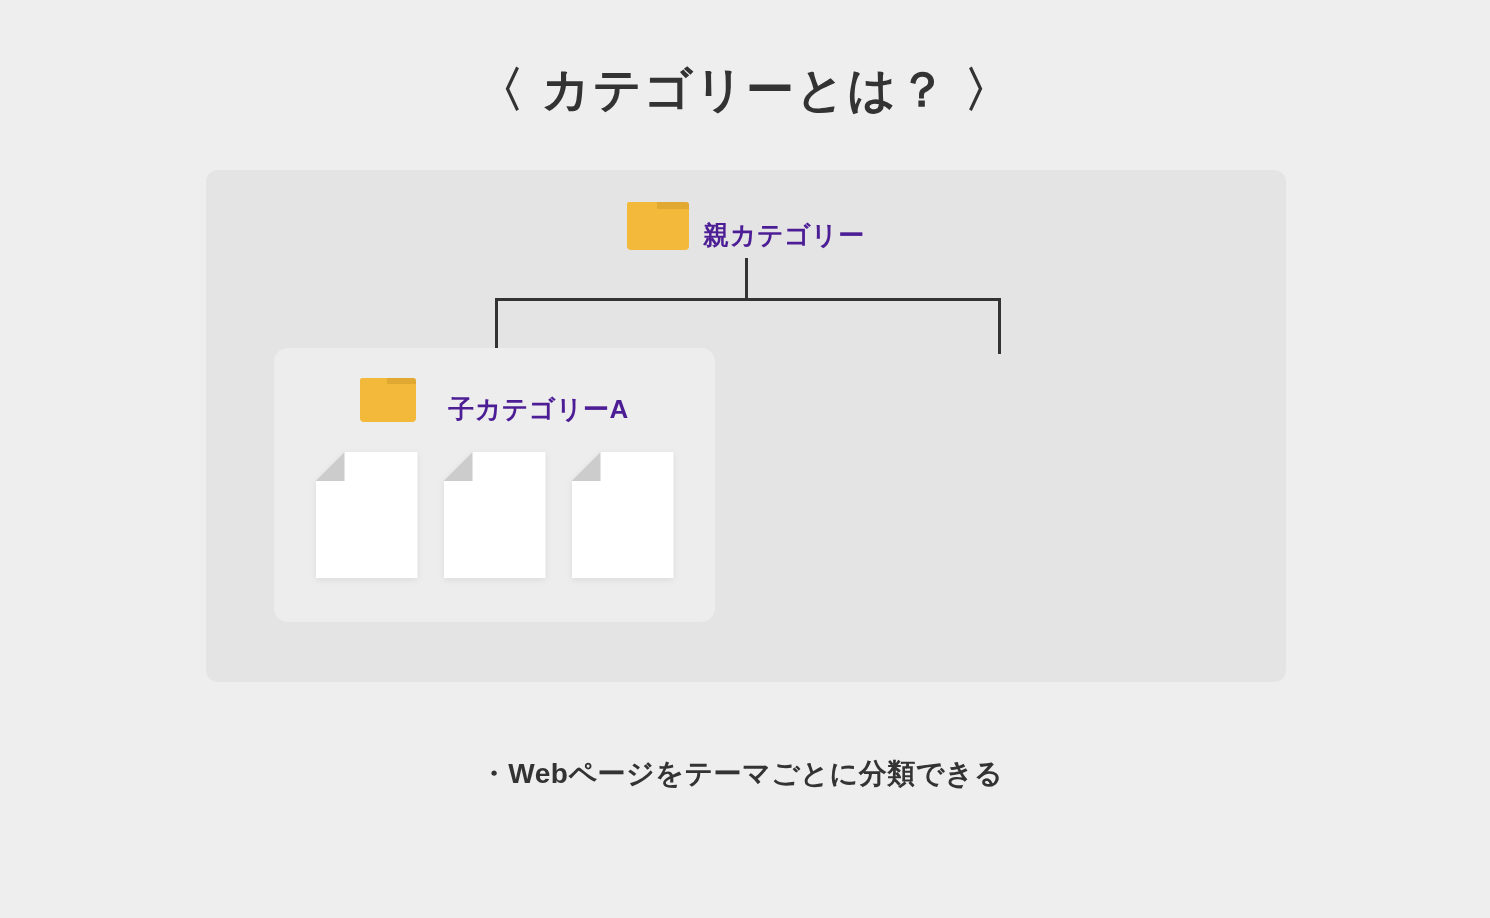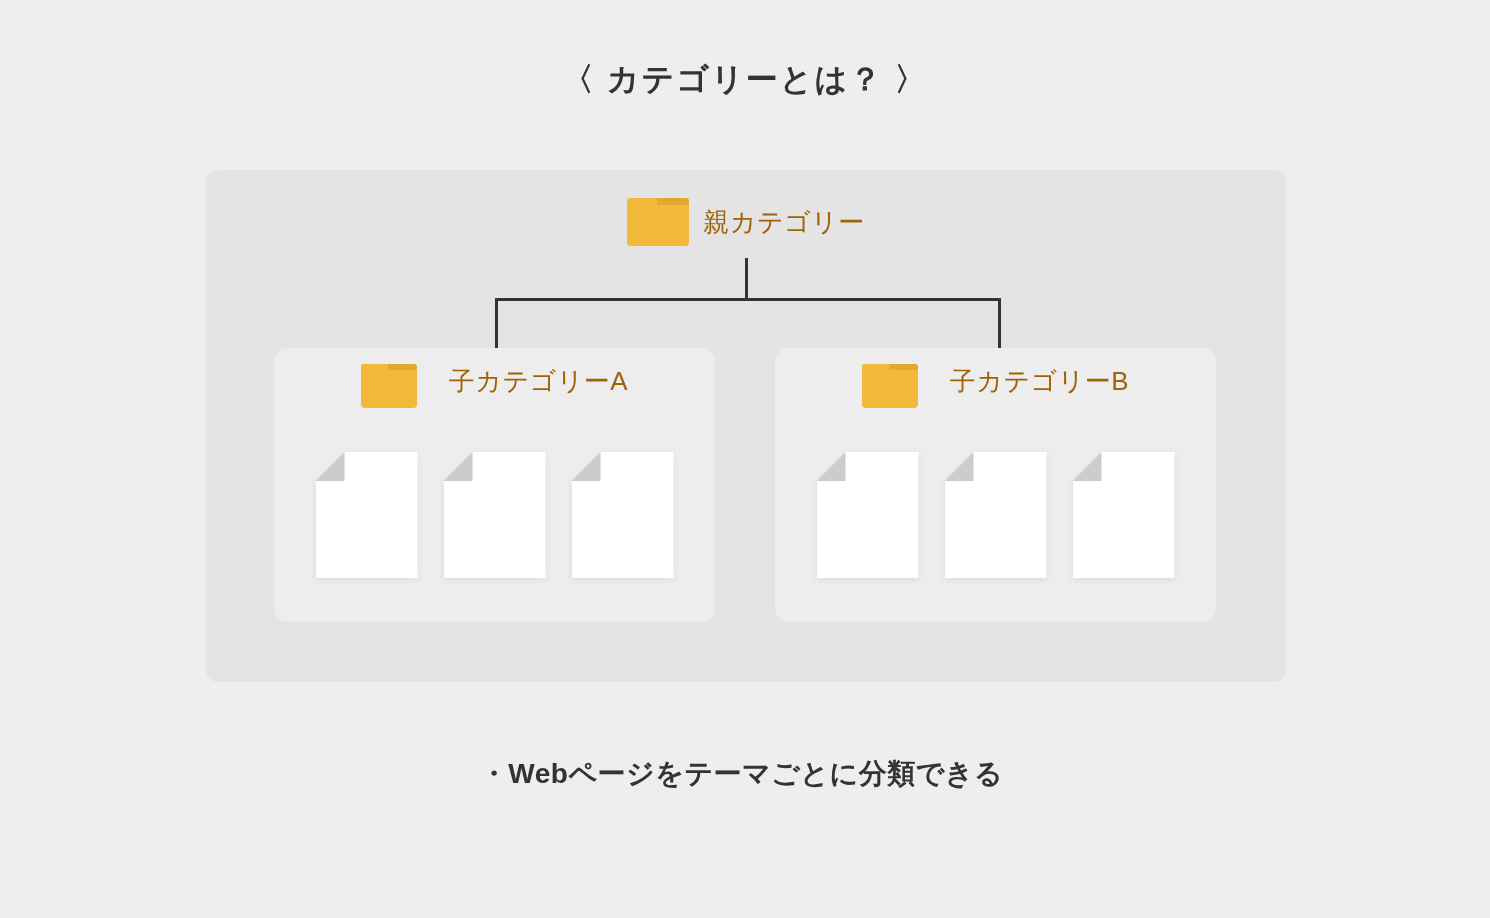--- a/index.html
+++ b/index.html
@@ -17,21 +17,21 @@
     overflow: hidden;
   }
 
   
   .page-title {
     position: absolute;
     top: 58px;
     left: 0;
     width: 1490px;
     text-align: center;
-    font-size: 32px;
+    font-size: 48px;
     font-weight: 700;
     letter-spacing: 2px;
     color: #333333;
     white-space: nowrap;
   }
 
   
   .diagram-panel {
     position: absolute;
     left: 206px;
@@ -49,24 +49,25 @@
     top: 28px;
     width: 1080px;
     display: flex;
     align-items: center;
     justify-content: center;
     gap: 14px;
   }
 
   .node-label {
     font-size: 26px;
-    font-weight: 400;
-    color: #a16207;
+    font-weight: 700;
+    color: #4c1d95;
     letter-spacing: 0.5px;
     white-space: nowrap;
+    margin-top: 20px;
   }
 
   
   .folder-icon {
     position: relative;
     width: 62px;
     height: 48px;
     flex: 0 0 auto;
   }
   .folder-icon .folder-back {
@@ -128,23 +129,24 @@
     height: 274px;
     background: #ededed;
     border-radius: 14px;
   }
   .child-box.box-a { left: 68px; }
   .child-box.box-b { left: 569px; }
 
   .child-header {
     position: absolute;
     left: 0;
-    top: 16px;
+    top: 24px;
     width: 441px;
     display: flex;
+    align-items: center;
     justify-content: center;
     gap: 32px;
   }
 
   
   .docs-row {
     position: absolute;
     left: 0;
     top: 104px;
     width: 441px;
@@ -237,42 +239,18 @@
         <span class="doc-body"></span>
         <span class="doc-fold"></span>
       </span>
       <span class="doc-icon">
         <span class="doc-body"></span>
         <span class="doc-fold"></span>
       </span>
     </div>
   </div>
 
-  <div class="child-box box-b">
-    <div class="child-header">
-      <span class="folder-icon small">
-        <span class="folder-back"></span>
-        <span class="folder-tabcut"></span>
-        <span class="folder-tab"></span>
-      </span>
-      <span class="node-label">子カテゴリーB</span>
-    </div>
-    <div class="docs-row">
-      <span class="doc-icon">
-        <span class="doc-body"></span>
-        <span class="doc-fold"></span>
-      </span>
-      <span class="doc-icon">
-        <span class="doc-body"></span>
-        <span class="doc-fold"></span>
-      </span>
-      <span class="doc-icon">
-        <span class="doc-body"></span>
-        <span class="doc-fold"></span>
-      </span>
-    </div>
-  </div>
 
 </div>
 
 <div class="bullet-list">
   <div class="bullet-item">・Webページをテーマごとに分類できる</div>
 </div>
 
 </body></html>

